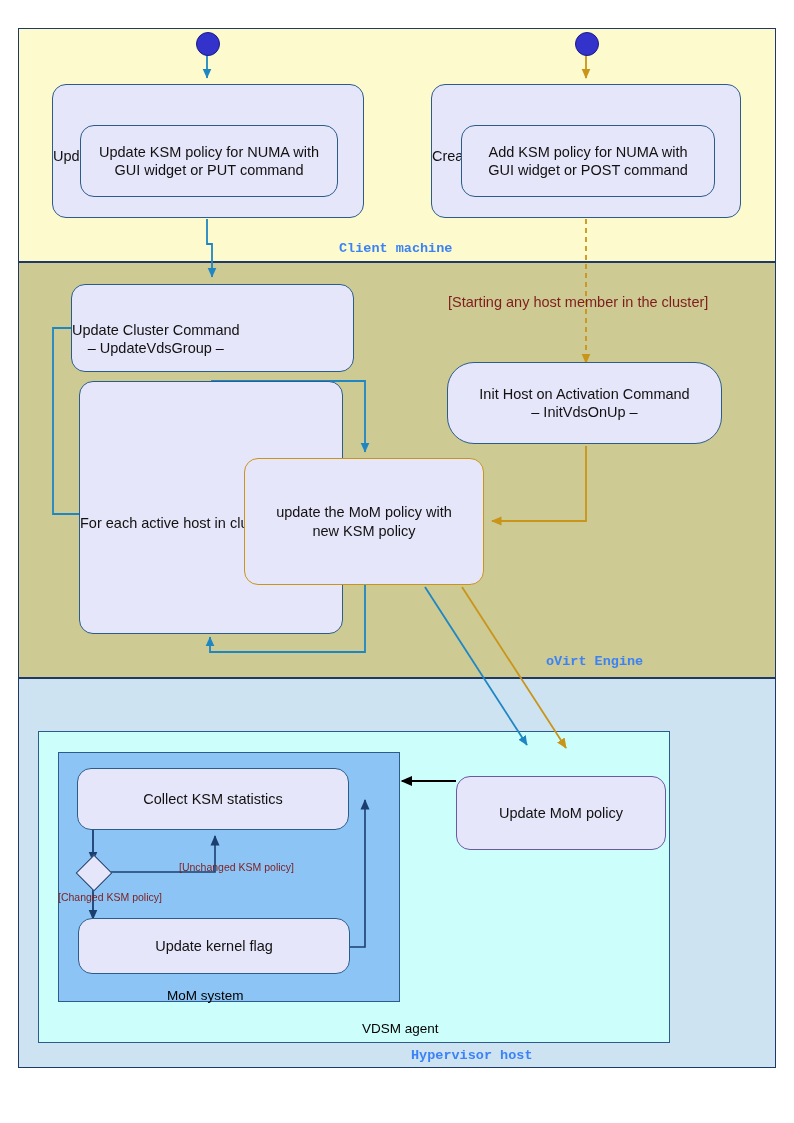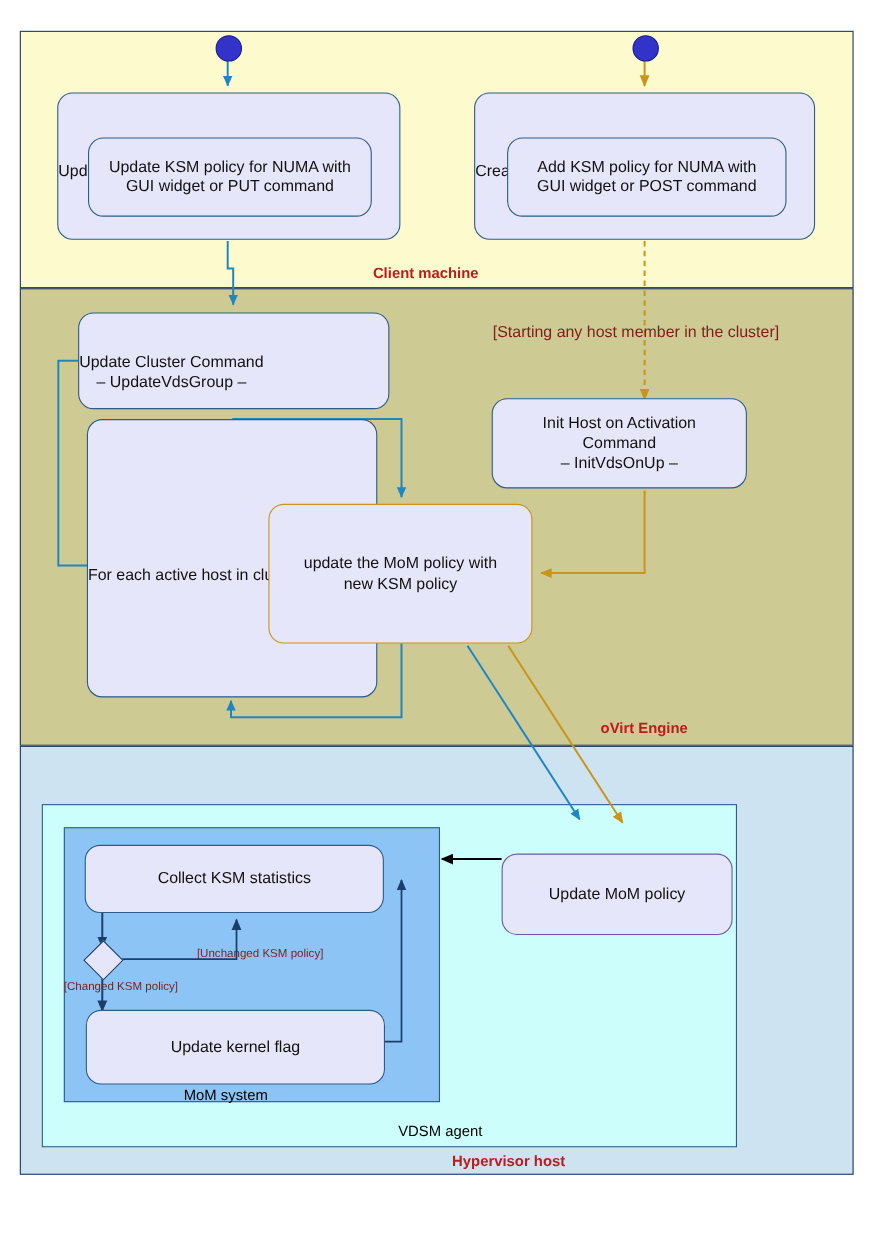--- a/index.html
+++ b/index.html
@@ -5,21 +5,21 @@
   html,body{margin:0;padding:0;background:#ffffff;}
   body{width:794px;height:1123px;font-family:"Liberation Sans",sans-serif;}
   #canvas{position:relative;width:794px;height:1123px;overflow:hidden;}
   svg.layer{position:absolute;left:0;top:0;width:794px;height:1123px;}
   .node{position:absolute;box-sizing:border-box;display:flex;align-items:center;justify-content:center;text-align:center;color:#111111;}
   .act{background:#e6e6fa;border:1.4px solid #2b5c8a;border-radius:14px;font-size:14.5px;line-height:1.25;}
   .act.gold{border-color:#c9941a;justify-content:center;}
   .act.violet{border-color:#6a5aa0;margin-top:15px;}
   .actTop{align-items:flex-start;justify-content:center;}
   .actTop>.ttl{padding-top:10px;}
-  .laneLabel{position:absolute;font-weight:bold;font-size:13.5px;color:#b91c1c;}
+  .laneLabel{position:absolute;font-weight:bold;font-size:13.5px;color:#3b82f6;font-family:Liberation Mono, monospace;}
   .grpLabel{position:absolute;font-weight:normal;font-size:13.5px;color:#000000;}
   .edgeLabel{position:absolute;font-size:14.5px;color:#7f1d1d;white-space:nowrap;}
   .edgeLabel.small{font-size:10.5px;}
   .lane{position:absolute;box-sizing:border-box;border:1.6px solid #1f3864;}
   .grp{position:absolute;box-sizing:border-box;}
 </style>
 </head>
 <body>
 
 <div id="canvas">
@@ -129,21 +129,21 @@
     <div class="node act" style="position:absolute;left:29px;top:40px;width:254px;height:72px;padding:4px 12px;">
       <span>Add KSM policy for NUMA with GUI widget or POST command</span>
     </div>
   </div>
 
   <div class="node act actTop" style="left:71px;top:284px;width:283px;height:88px;flex-direction:column;">
     <div class="ttl" style="white-space:pre-line;padding-top:22px;">Update Cluster Command
 – UpdateVdsGroup –</div>
   </div>
 
-  <div class="node act" style="left:447px;top:362px;width:232px;height:82px;padding:7px 10px;">
+  <div class="node act" style="left:447px;top:362px;width:275px;height:82px;padding:7px 10px;border-radius:27px;">
     <span style="white-space:pre-line;">Init Host on Activation Command
 – InitVdsOnUp –</span>
   </div>
 
   <div class="node act actTop" style="left:79px;top:381px;width:264px;height:253px;flex-direction:column;">
     <div class="ttl" style="padding-top:32px;">For each active host in cluster</div>
   </div>
 
   <div class="node act gold" style="left:244px;top:458px;width:240px;height:127px;padding:4px 18px;">
     <span>update the MoM policy with new KSM policy</span>
@@ -152,21 +152,21 @@
   <div class="edgeLabel" style="left:448px;top:294px;">[Starting any host member in the cluster]</div>
 
   <div class="node act violet" style="left:456px;top:761px;width:210px;height:74px;">
     <span>Update MoM policy</span>
   </div>
 
   <div class="node act" style="left:77px;top:768px;width:272px;height:62px;">
     <span>Collect KSM statistics</span>
   </div>
 
-  <div class="node act" style="left:78px;top:918px;width:272px;height:68px;">
+  <div class="node act" style="left:78px;top:918px;width:272px;height:56px;">
     <span>Update kernel flag</span>
   </div>
 
   <div style="position:absolute;left:81px;top:860px;width:24px;height:24px;background:#e6e6fa;border:1.4px solid #1a3f6f;transform:rotate(45deg);"></div>
 
   <div class="edgeLabel small" style="left:159px;top:861px;margin-left:20px;">[Unchanged KSM policy]</div>
   <div class="edgeLabel small" style="left:58px;top:891px;">[Changed KSM policy]</div>
 
   <div class="laneLabel" style="left:339px;top:241px;">Client machine</div>
   <div class="laneLabel" style="left:546px;top:654px;">oVirt Engine</div>

